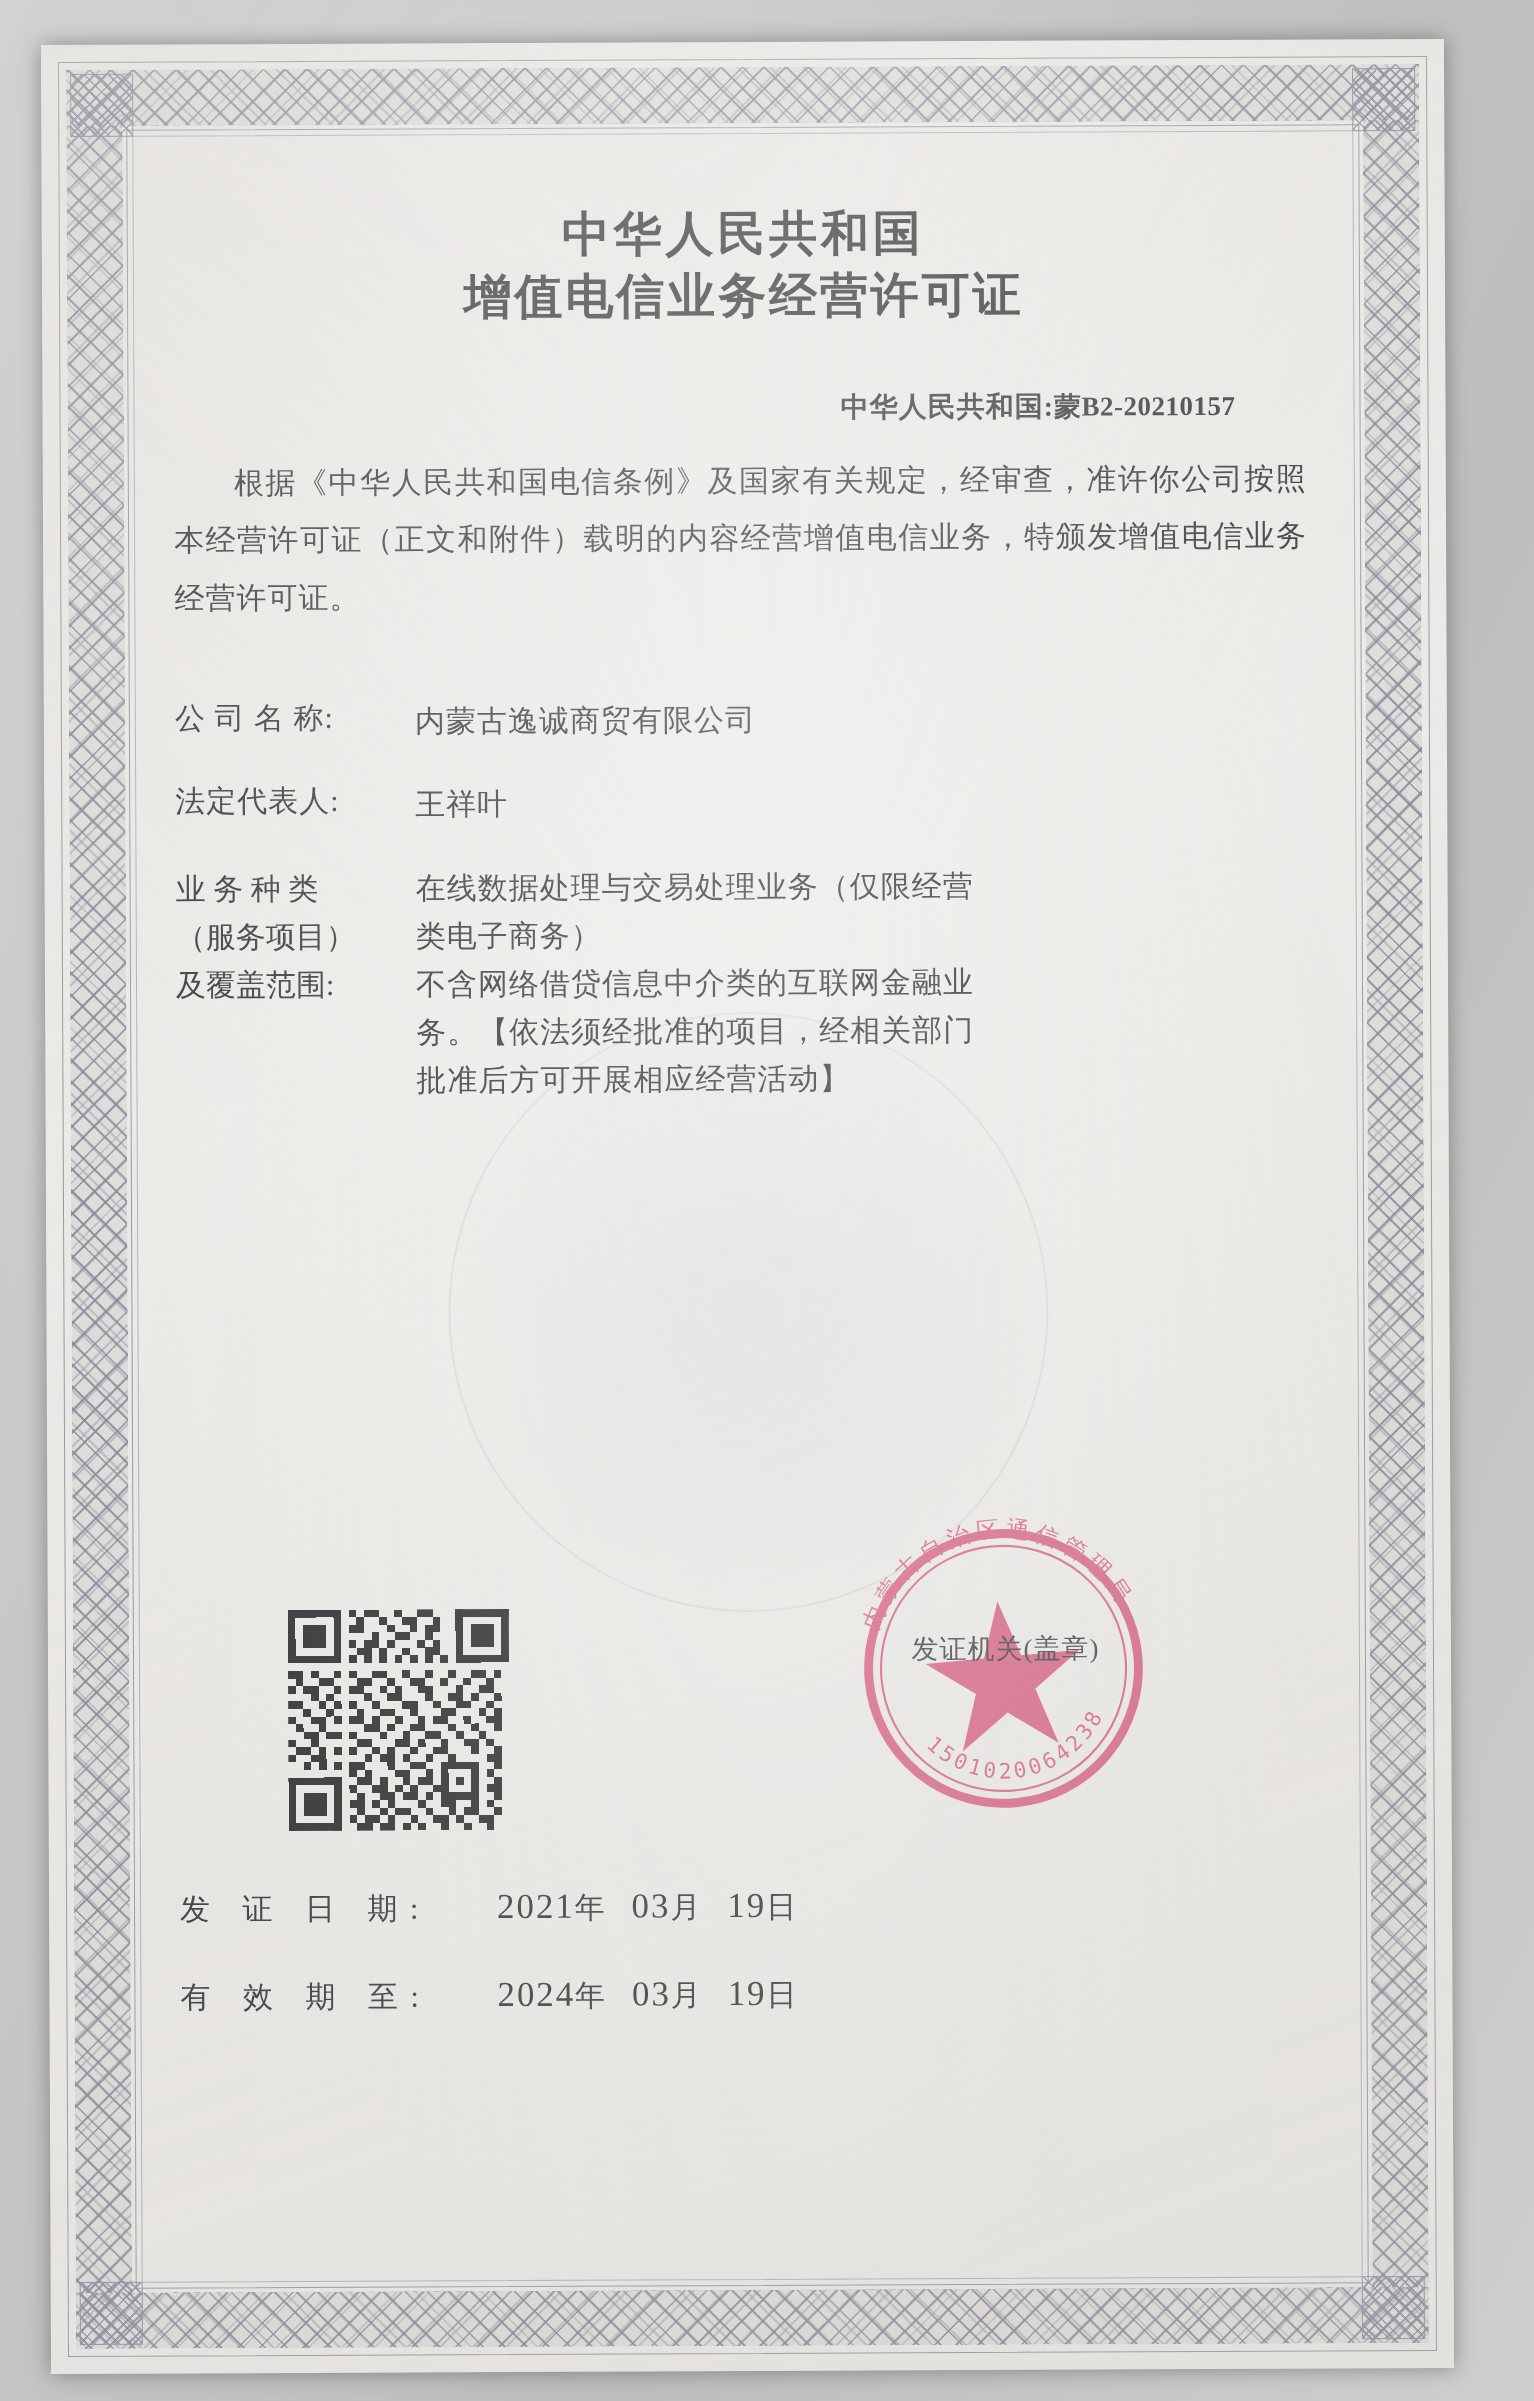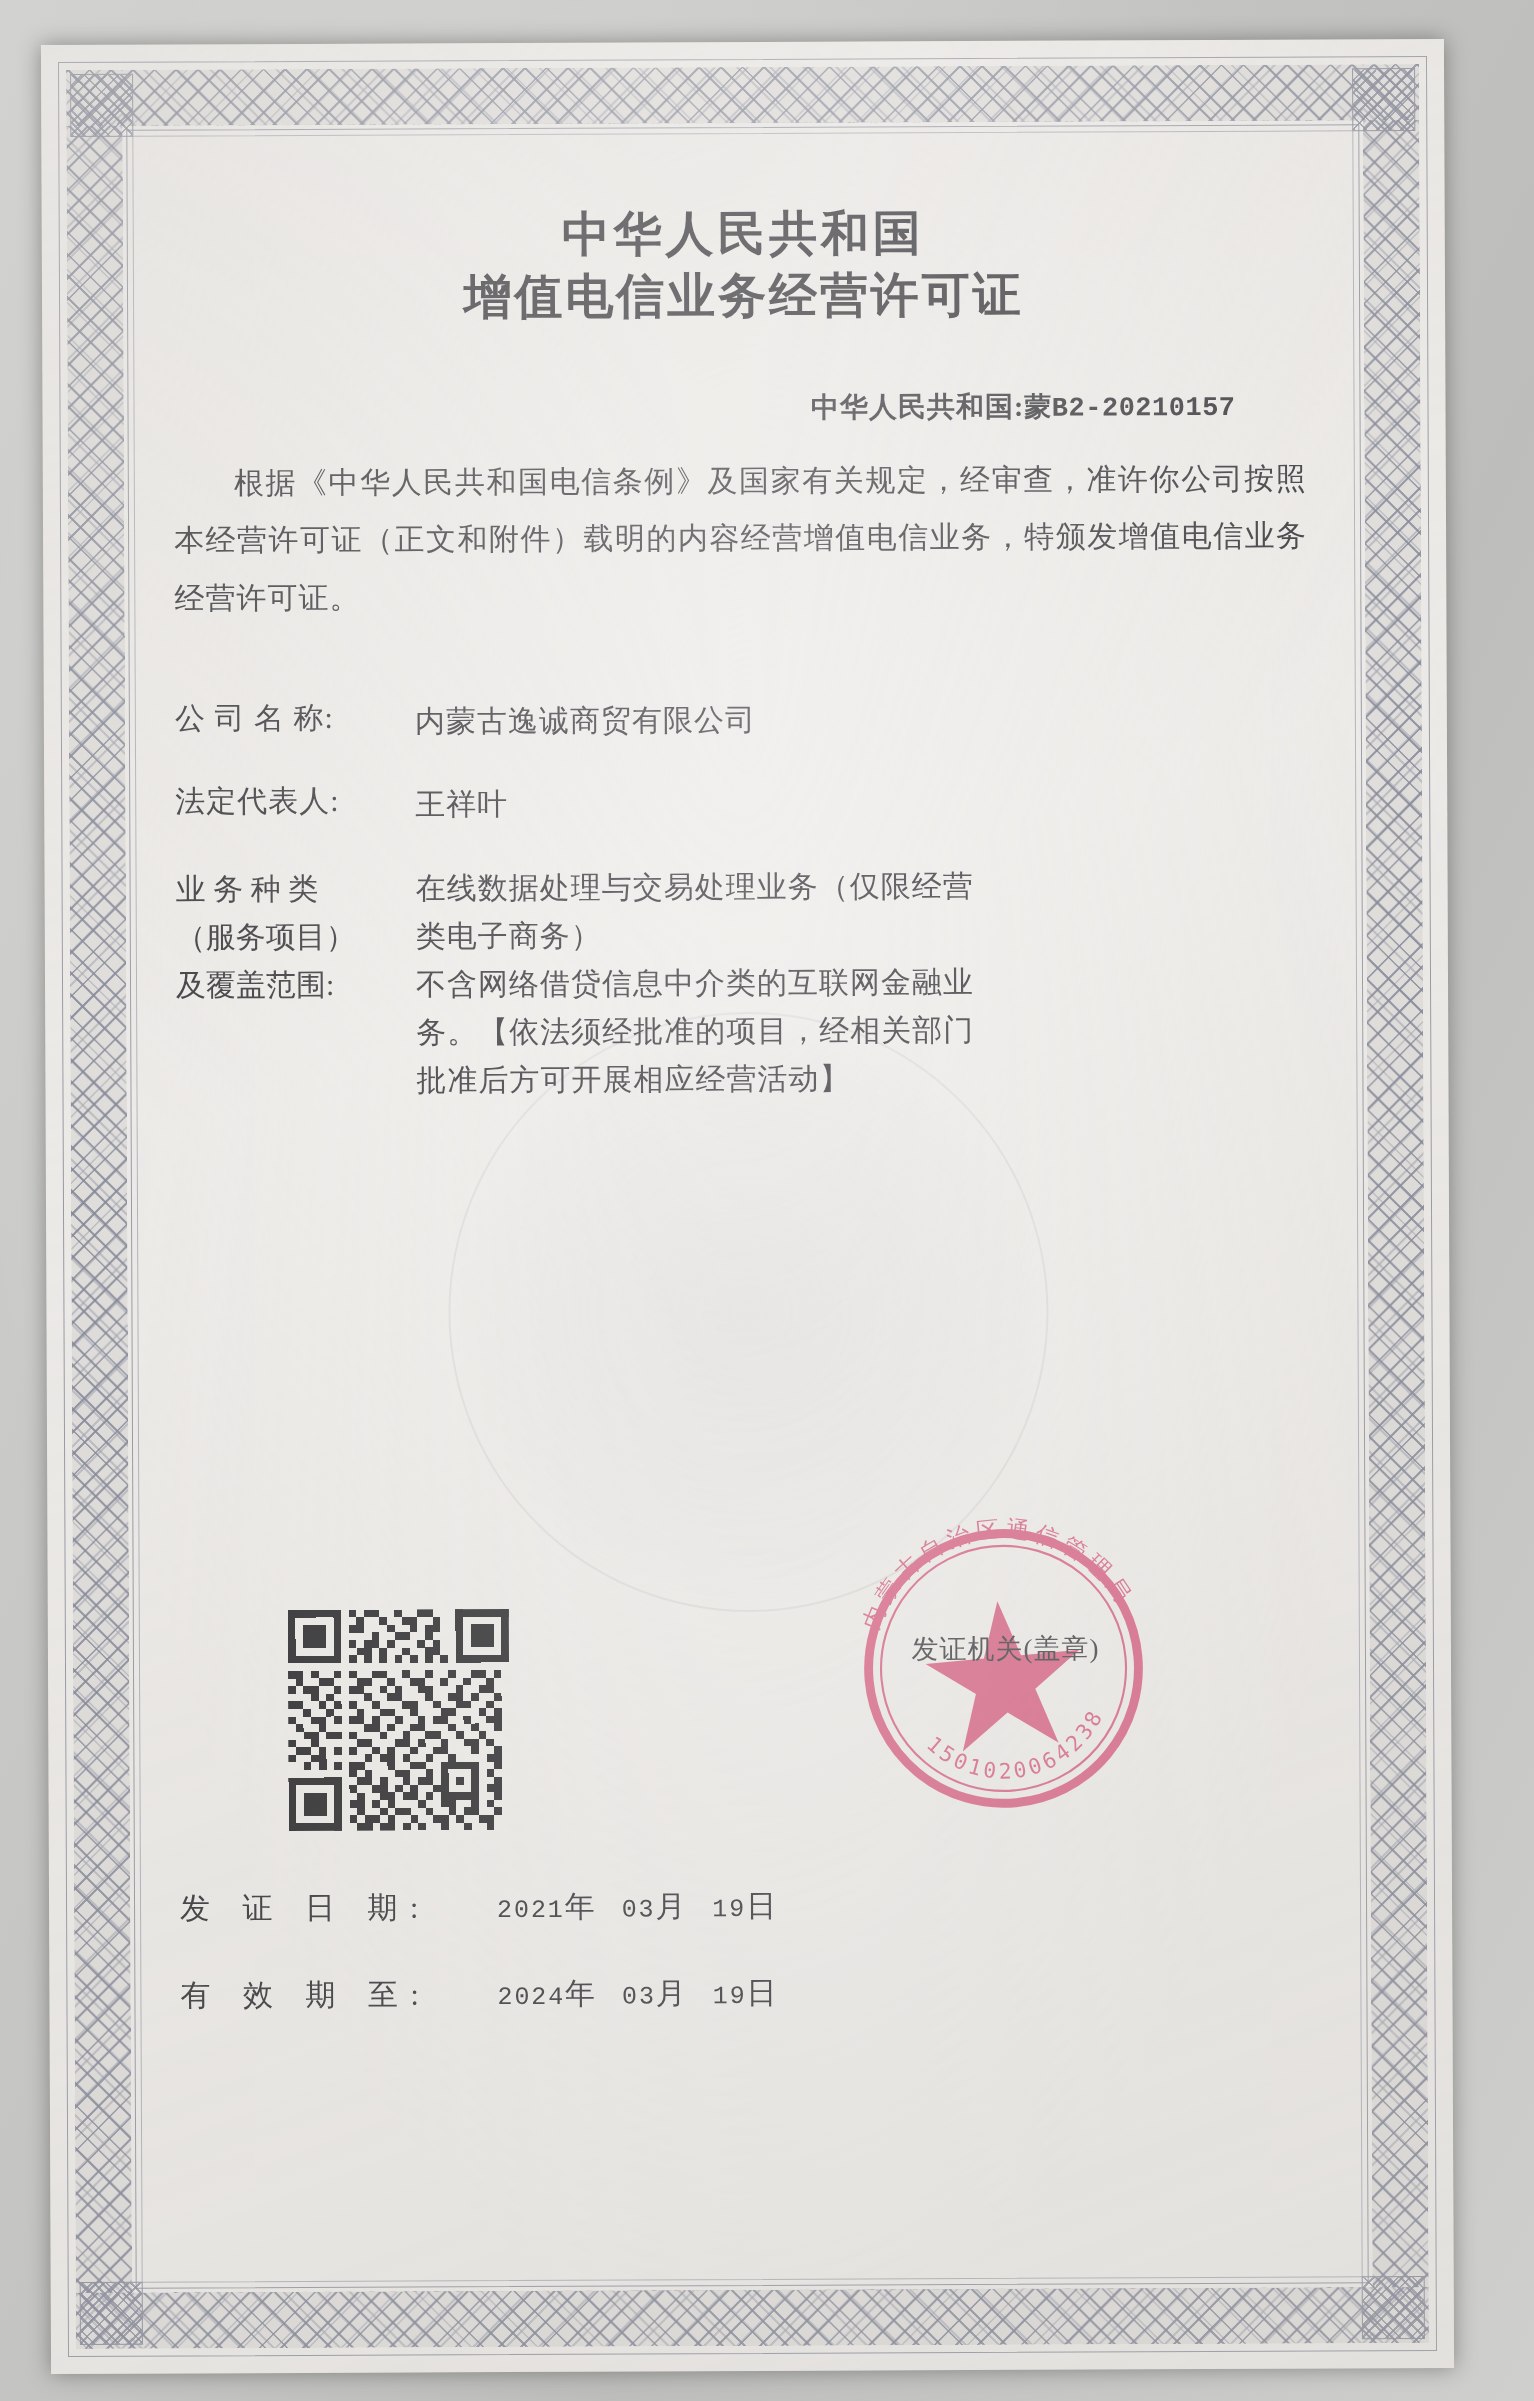--- a/index.html
+++ b/index.html
@@ -141,21 +141,21 @@
   #license-no-row {
     margin-top: 61px;
     text-align: right;
     padding-right: 104px;
     font-size: 28px;
     font-weight: 700;
     color: #26262b;
     letter-spacing: 1px;
   }
   #license-no-value {
-    font-family: Liberation Mono, monospace;
+    font-family: Liberation Serif, serif;
     font-weight: 700;
     font-size: 27px;
     letter-spacing: 0.5px;
   }
 
   #statement {
     margin-top: 25px;
     font-size: 30px;
     line-height: 1.92;
     text-indent: 60px;
@@ -257,22 +257,22 @@
     color: #26262b;
     white-space: nowrap;
   }
   .date-value {
     font-size: 30px;
     letter-spacing: 1.9px;
     color: #26262b;
     font-family: "DejaVu Serif", "Liberation Serif", serif;
   }
   .date-value .num {
-    font-family: Liberation Mono, monospace;
-    font-size: 25px;
+    font-family: Liberation Serif, serif;
+    font-size: 35px;
   }
   .gap { display: inline-block; width: 25px; }
 </style>
 </head>
 <body>
 
 <div id="photo-bg"></div>
 
 <div id="certificate">
 

